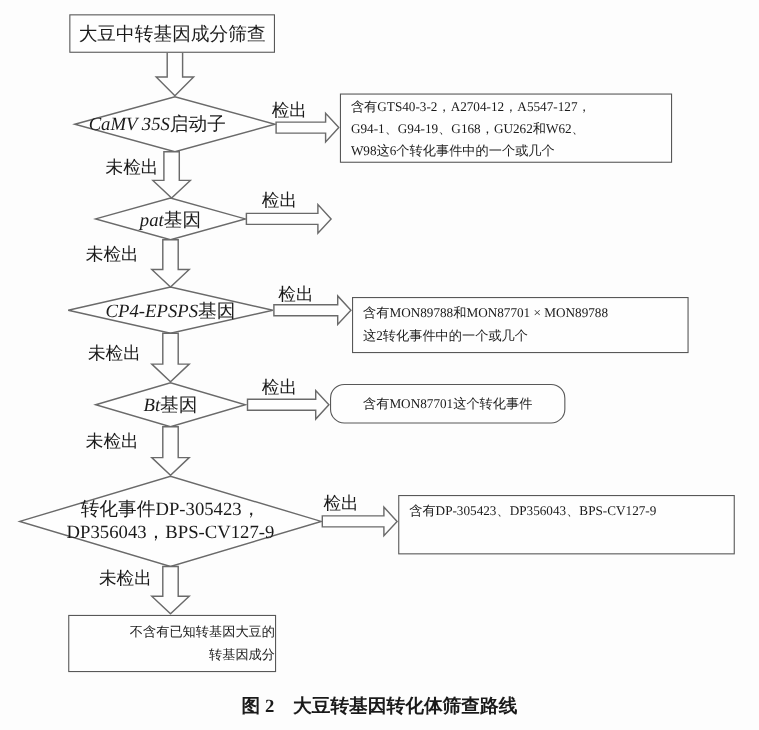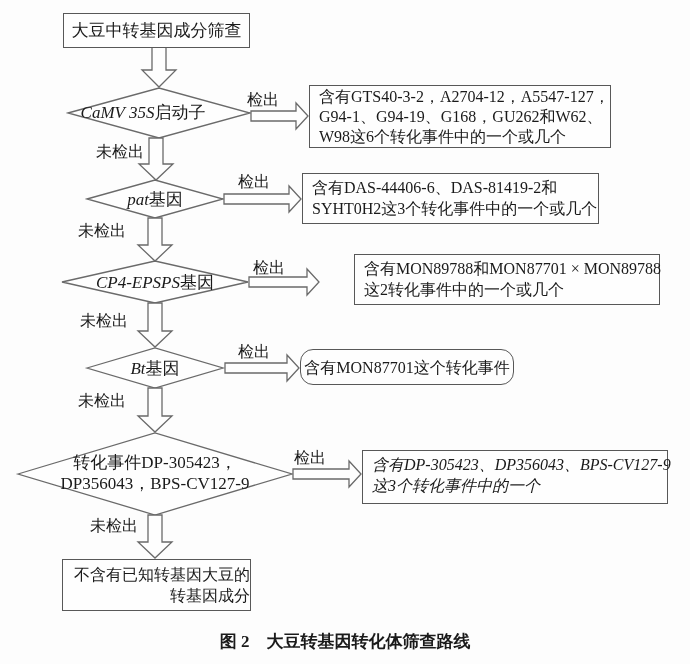--- a/index.html
+++ b/index.html
@@ -10,21 +10,21 @@
     color:#1a1a1a;
     position:relative;
     overflow:hidden;
   }
   .stage{position:absolute;left:0;top:0;width:690px;height:488px;}
   svg.layer{position:absolute;left:0;top:0;}
   svg .shape{fill:#fefefe;stroke:#6a6a6a;stroke-width:1.3;stroke-linejoin:miter;}
   .node{
     position:absolute;box-sizing:border-box;
     background:#fefefe;border:1px solid #585858;
-    font-size:16px;line-height:21px;
+    font-size:12px;line-height:21px;
   }
   .node.center{display:flex;align-items:center;justify-content:center;text-align:center;}
   .resultbox{padding:3px 8px 2px 9px;}
   .resultbox .rline{white-space:nowrap;}
   .r1{line-height:20px;padding-top:1px;}
   .dtext{
     position:absolute;text-align:center;font-size:17px;line-height:21px;
   }
   .dtext .it{font-style:italic;}
   .lbl{
@@ -95,37 +95,32 @@
   <div class="lbl" style="left:80px;top:311px;">未检出</div>
   <div class="lbl" style="left:78px;top:391px;">未检出</div>
   <div class="lbl" style="left:90px;top:516px;">未检出</div>
 
   <div class="node resultbox r1" style="left:309px;top:85px;width:302px;height:63px;">
     <div class="rline">含有GTS40-3-2，A2704-12，A5547-127，</div>
     <div class="rline">G94-1、G94-19、G168，GU262和W62、</div>
     <div class="rline">W98这6个转化事件中的一个或几个</div>
   </div>
 
-  <div class="node resultbox" style="left:302px;top:173px;width:297px;height:51px;">
-    <div class="rline">含有DAS-44406-6、DAS-81419-2和</div>
-    <div class="rline">SYHT0H2这3个转化事件中的一个或几个</div>
-  </div>
 
-  <div class="node resultbox" style="left:320px;top:254px;width:306px;height:51px;margin-left:34px;">
+  <div class="node resultbox" style="left:320px;top:270px;width:306px;height:51px;">
     <div class="rline">含有MON89788和MON87701 × MON89788</div>
     <div class="rline">这2转化事件中的一个或几个</div>
   </div>
 
   <div class="node center" style="left:300px;top:349px;width:214px;height:36px;border-radius:13px;">
     <span>含有MON87701这个转化事件</span>
   </div>
 
-  <div class="node resultbox" style="left:362px;top:450px;width:306px;height:54px;font-style:italic;">
+  <div class="node resultbox" style="left:362px;top:450px;width:306px;height:54px;">
     <div class="rline">含有DP-305423、DP356043、BPS-CV127-9</div>
-    <div class="rline">这3个转化事件中的一个</div>
   </div>
 
   <div class="node center" style="left:62px;top:559px;width:189px;height:52px;flex-direction:column;align-items:flex-end;">
     <div>不含有已知转基因大豆的</div>
     <div>转基因成分</div>
   </div>
 
   <div class="caption">图 2　大豆转基因转化体筛查路线</div>
 
 </div>

